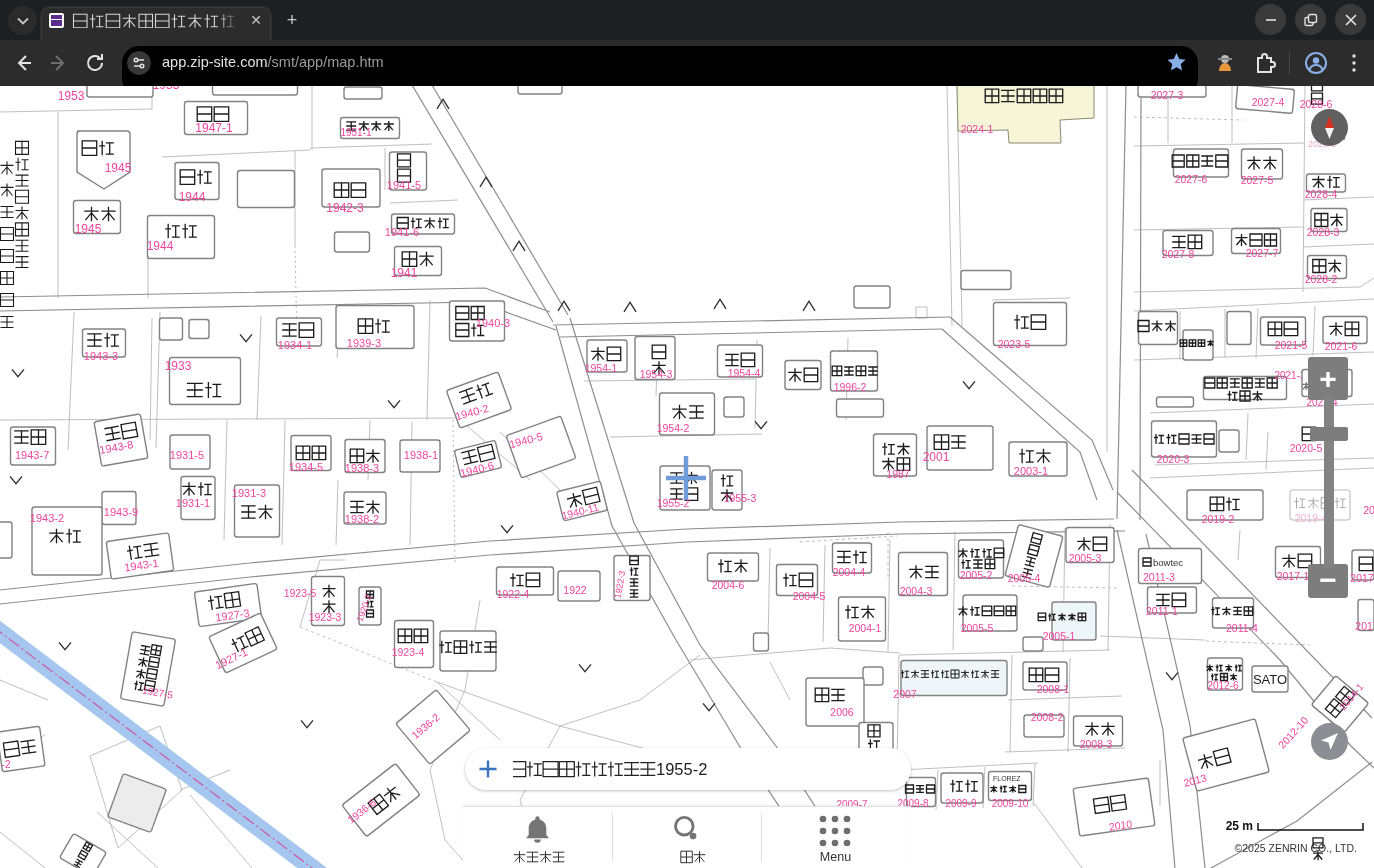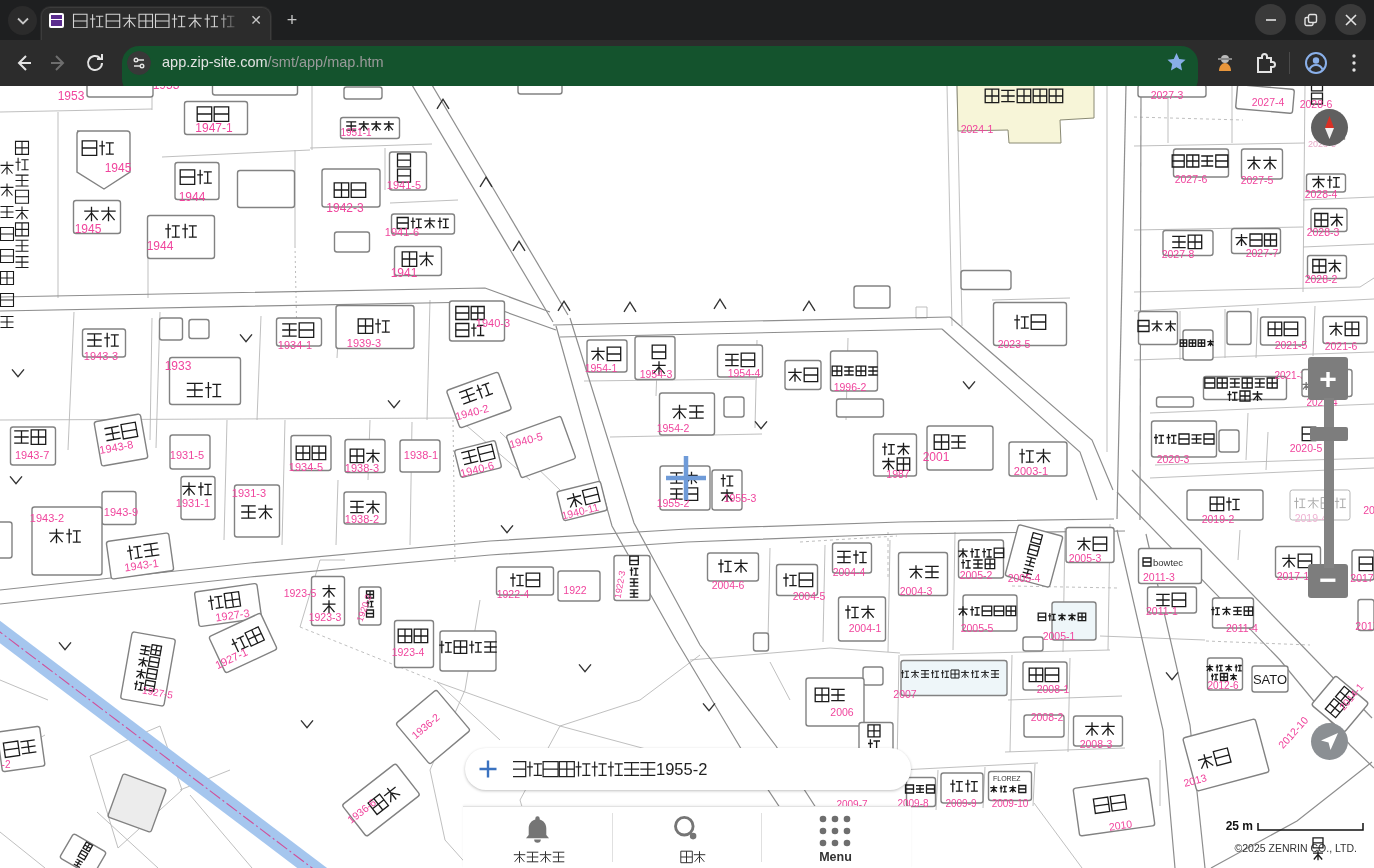--- a/index.html
+++ b/index.html
@@ -8,27 +8,27 @@
 .favicon { position:absolute; top:13px; left:49px; width:15px; height:15px; background:#fff; border-radius:2px; }
 .favicon i { position:absolute; left:2px; right:2px; top:2px; height:4px; background:#5b2d8e; }
 .favicon b { position:absolute; left:2px; right:2px; bottom:2px; height:6px; background:#5b2d8e; }
 .tabx { position:absolute; top:12px; left:248px; width:16px; height:16px; color:#c6c6c6; font-size:14px; line-height:16px; text-align:center; }
 .newtab { position:absolute; top:11px; left:283px; width:18px; height:18px; color:#c6c6c6; font-size:18px; line-height:18px; text-align:center; font-weight:300; }
 .chev { position:absolute; top:6px; left:8px; width:29px; height:29px; border-radius:50%; background:#2b2b2b; }
 .chev svg, .wbtn svg { position:absolute; top:50%; left:50%; transform:translate(-50%,-50%); }
 .wbtn { position:absolute; top:4px; width:31px; height:31px; border-radius:50%; background:#3a3a3a; }
 .toolbar { position:absolute; top:40px; left:0; width:1374px; height:46px; background:#2c2c2c; }
 .navic { position:absolute; top:9px; width:28px; height:28px; color:#e3e3e3; }
-.omni { position:absolute; top:6px; left:122px; width:1076px; height:50px; background:#14532d; border-radius:17px; }
+.omni { position:absolute; top:6px; left:122px; width:1076px; height:50px; background:#000000; border-radius:17px; }
 .omni .site { position:absolute; left:40px; top:8px; font-size:14.5px; color:#e3e3e3; }
 .omni .path { color:#9a9a9a; }
 .tuner { position:absolute; left:5px; top:5px; width:24px; height:24px; border-radius:50%; }
 #map { position:absolute; top:86px; left:0; }
 .pill { position:absolute; top:748px; left:465px; width:446px; height:42px; background:#fff; border-radius:21px; box-shadow:0 1px 3px rgba(0,0,0,.25); }
-.navbar { position:absolute; top:806px; left:463px; width:448px; height:62px; background:#fff; border-top:1px solid #e2e2e2; box-shadow:0 -1px 2px rgba(0,0,0,.06);font-weight:bold; }
+.navbar { position:absolute; top:806px; left:463px; width:448px; height:62px; background:#fff; border-top:1px solid #e2e2e2; box-shadow:0 -1px 2px rgba(0,0,0,.06); }
 .navbar .sep { position:absolute; top:6px; bottom:6px; width:1px; background:#e0e0e0; }
 .nlabel { position:absolute; top:43px; width:149px; text-align:center; font-size:12.5px; color:#333; }
 .zbtn { position:absolute; left:1308px; width:40px; background:#7d7d7d; color:#fff; text-align:center; font-size:30px; font-weight:bold; border-radius:4px; }
 .track { position:absolute; left:1324px; top:398px; width:10px; height:170px; background:#838383; }
 .thumb { position:absolute; left:1310px; top:427px; width:38px; height:14px; background:#7d7d7d; border-radius:2px; }
 .compass { position:absolute; left:1311px; top:109px; width:37px; height:37px; border-radius:50%; background:#606060; }
 .locbtn { position:absolute; left:1311px; top:723px; width:37px; height:37px; border-radius:50%; background:#8b8f93; }
 </style></head><body>
 <div class="frame">
  <div class="chev">

